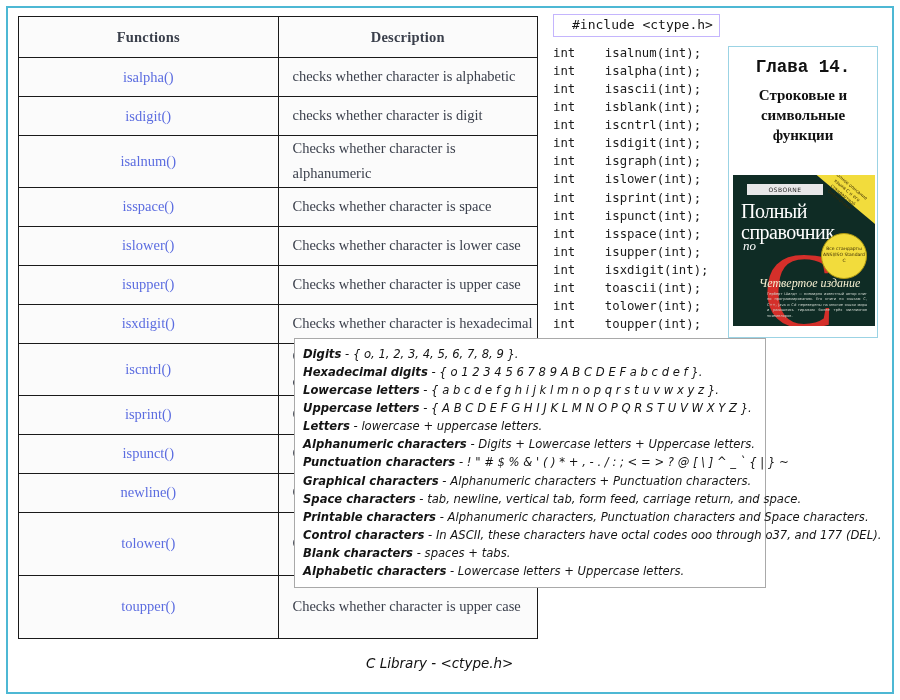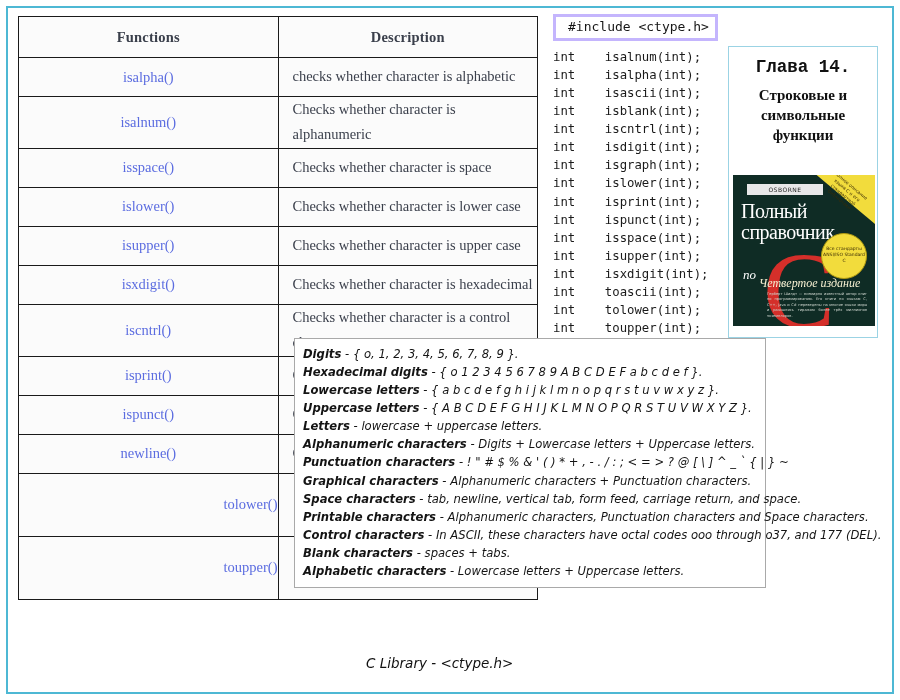--- a/index.html
+++ b/index.html
@@ -72,38 +72,37 @@
   }
   table.fn-table td.fn-desc {
     padding-left: 14px;
     color: #3a3f4b;
     font-size: 14.5px;
     line-height: 1.75;
     font-family: "Liberation Serif", serif;
   }
   table.fn-table tr.tall td {
     height: 62px;
-    text-align: right;
   }
   table.fn-table tr.tall td.fn-desc {
     vertical-align: middle;
   }
 
   
   .code-area {
     position: absolute;
     left: 553px;
     top: 14px;
     width: 172px;
   }
   .include-box {
     display: inline-block;
-    border: 3px solid #c4b5fd;
-    background: #ffffff;
-    padding: 2px 6px 3px 12px;
+    border: 1px solid #c4b5fd;
+    background: #ffffff;
+    padding: 2px 6px 3px 18px;
     font-family: "DejaVu Sans Mono", monospace;
     font-size: 13px;
     color: #161616;
     line-height: 1.2;
     white-space: pre;
   }
   .proto-list {
     margin-top: 7px;
     font-family: "DejaVu Sans Mono", monospace;
     font-size: 12.3px;
@@ -193,21 +192,21 @@
     top: 26px;
     color: #ffffff;
     font-family: "Liberation Serif", serif;
     font-size: 20px;
     line-height: 1.05;
     letter-spacing: -0.5px;
   }
   .bc-po {
     position: absolute;
     left: 10px;
-    top: 92px;
+    top: 63px;
     color: #ffffff;
     font-family: "Liberation Serif", serif;
     font-style: italic;
     font-size: 13px;
   }
   .bc-c {
     position: absolute;
     left: 30px;
     top: 62px;
     color: #d42f2a;
@@ -322,20 +321,24 @@
       <thead>
         <tr>
           <th>Functions</th>
           <th>Description</th>
         </tr>
       </thead>
       <tbody id="fn-tbody">
           <tr>
             <td class="fn-name">isalpha()</td>
             <td class="fn-desc">checks whether character is alphabetic</td>
+          </tr>
+          <tr>
+            <td class="fn-name">isdigit()</td>
+            <td class="fn-desc">checks whether character is digit</td>
           </tr>
           <tr>
             <td class="fn-name">isalnum()</td>
             <td class="fn-desc">Checks whether character is alphanumeric</td>
           </tr>
           <tr>
             <td class="fn-name">isspace()</td>
             <td class="fn-desc">Checks whether character is space</td>
           </tr>
           <tr>

